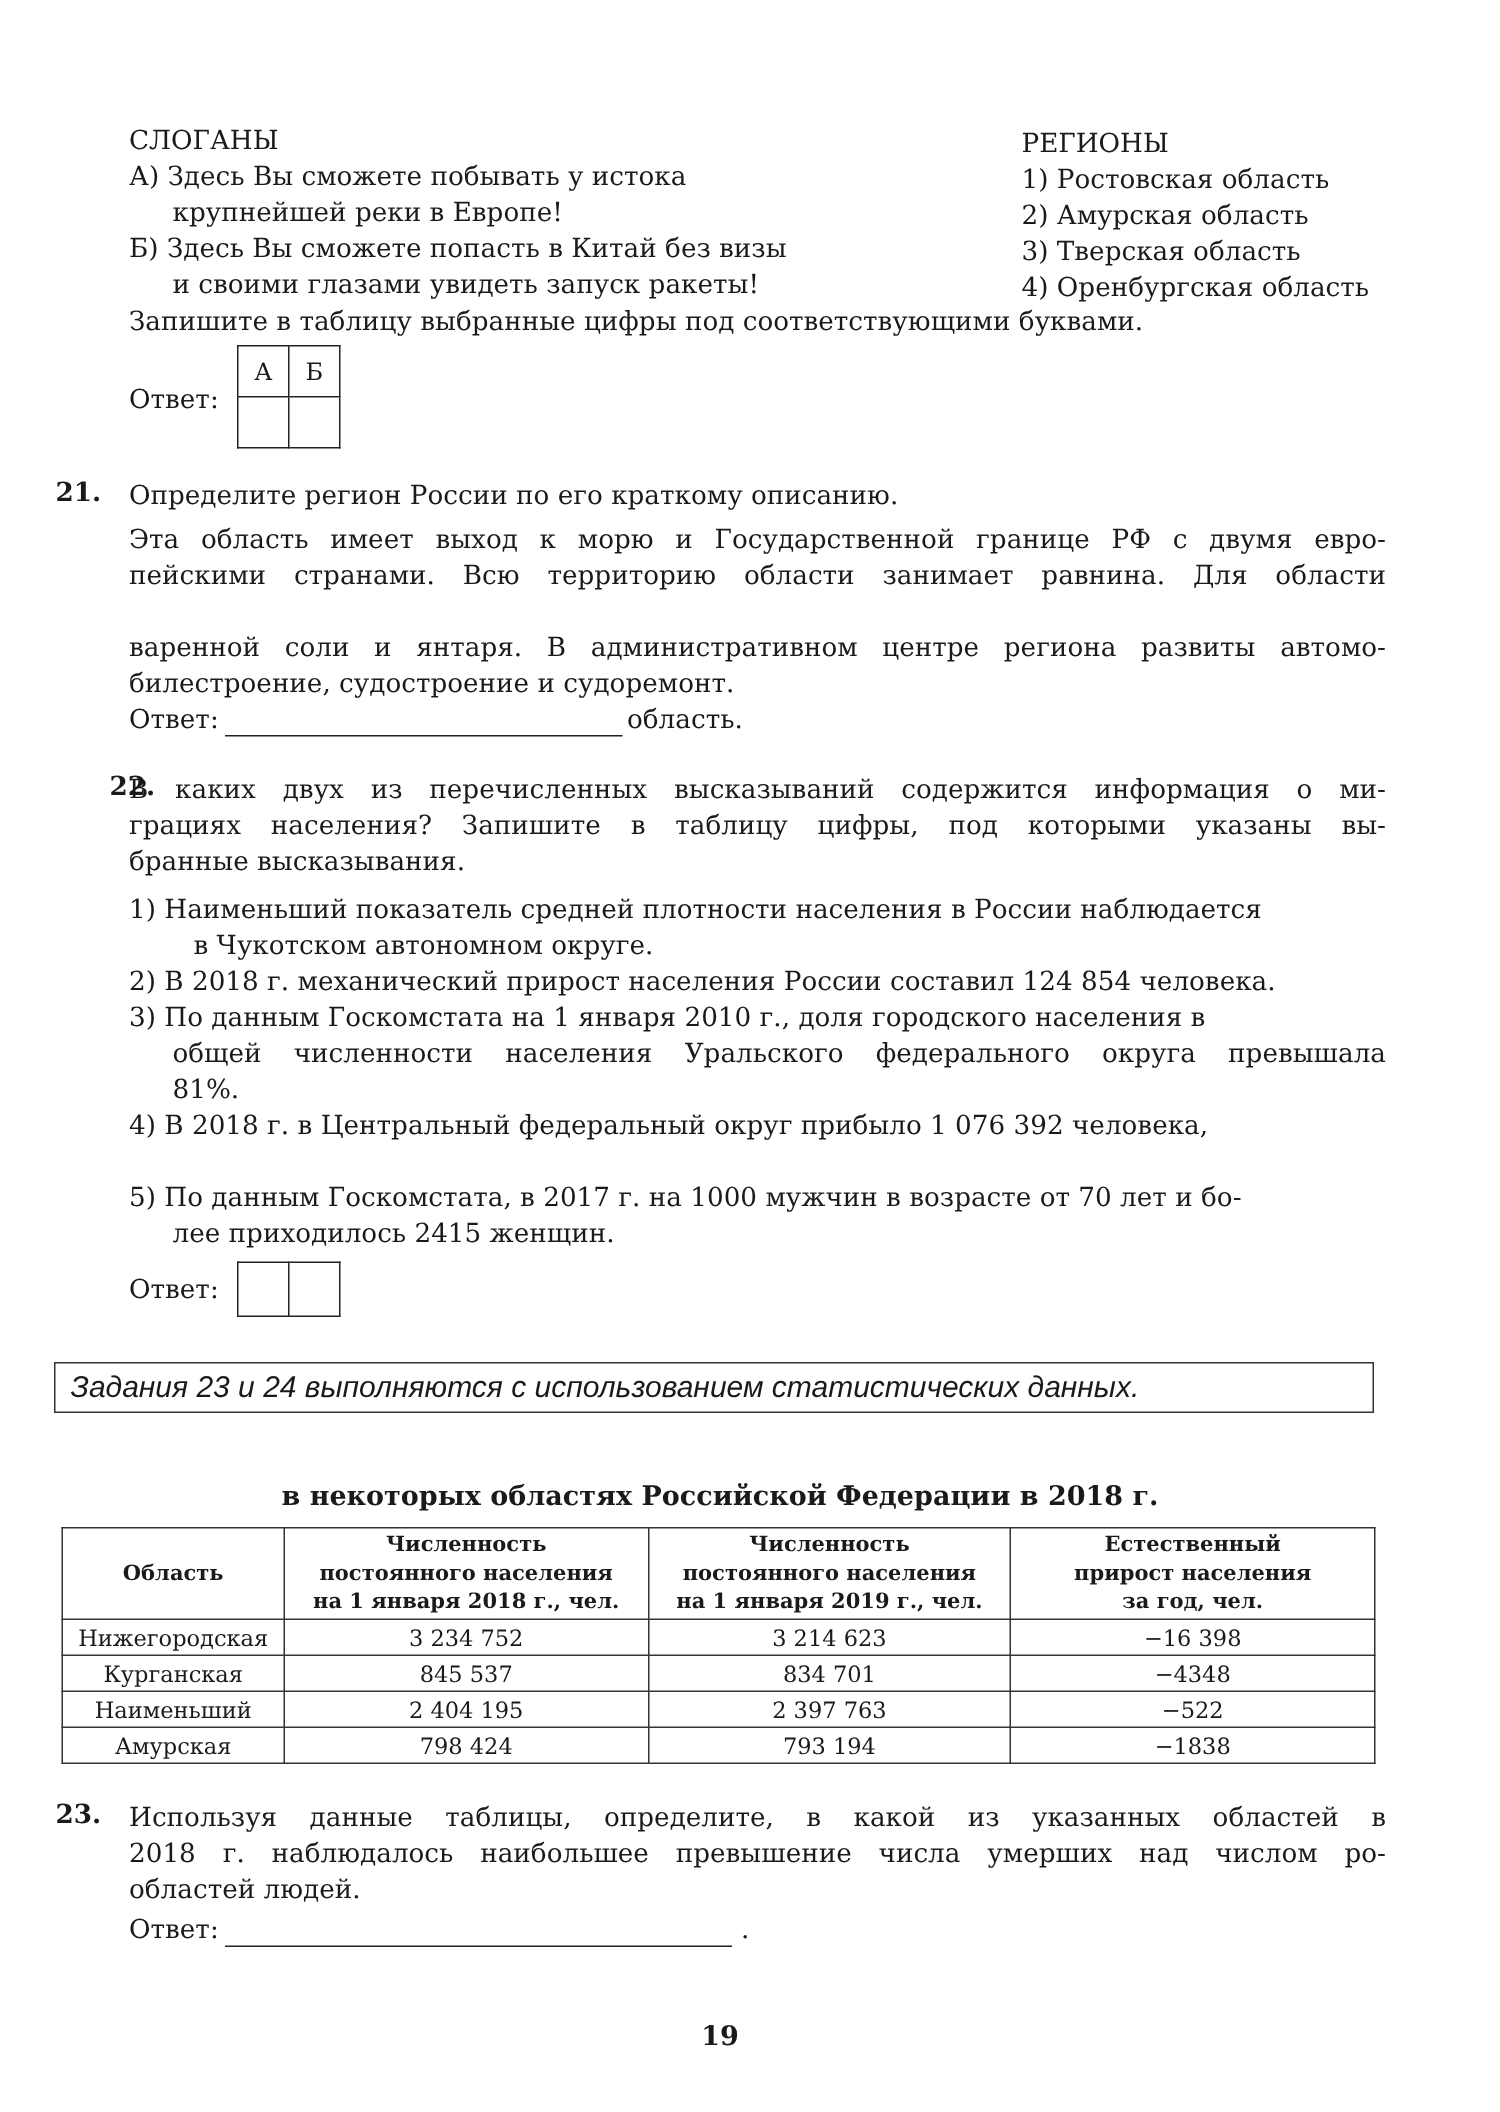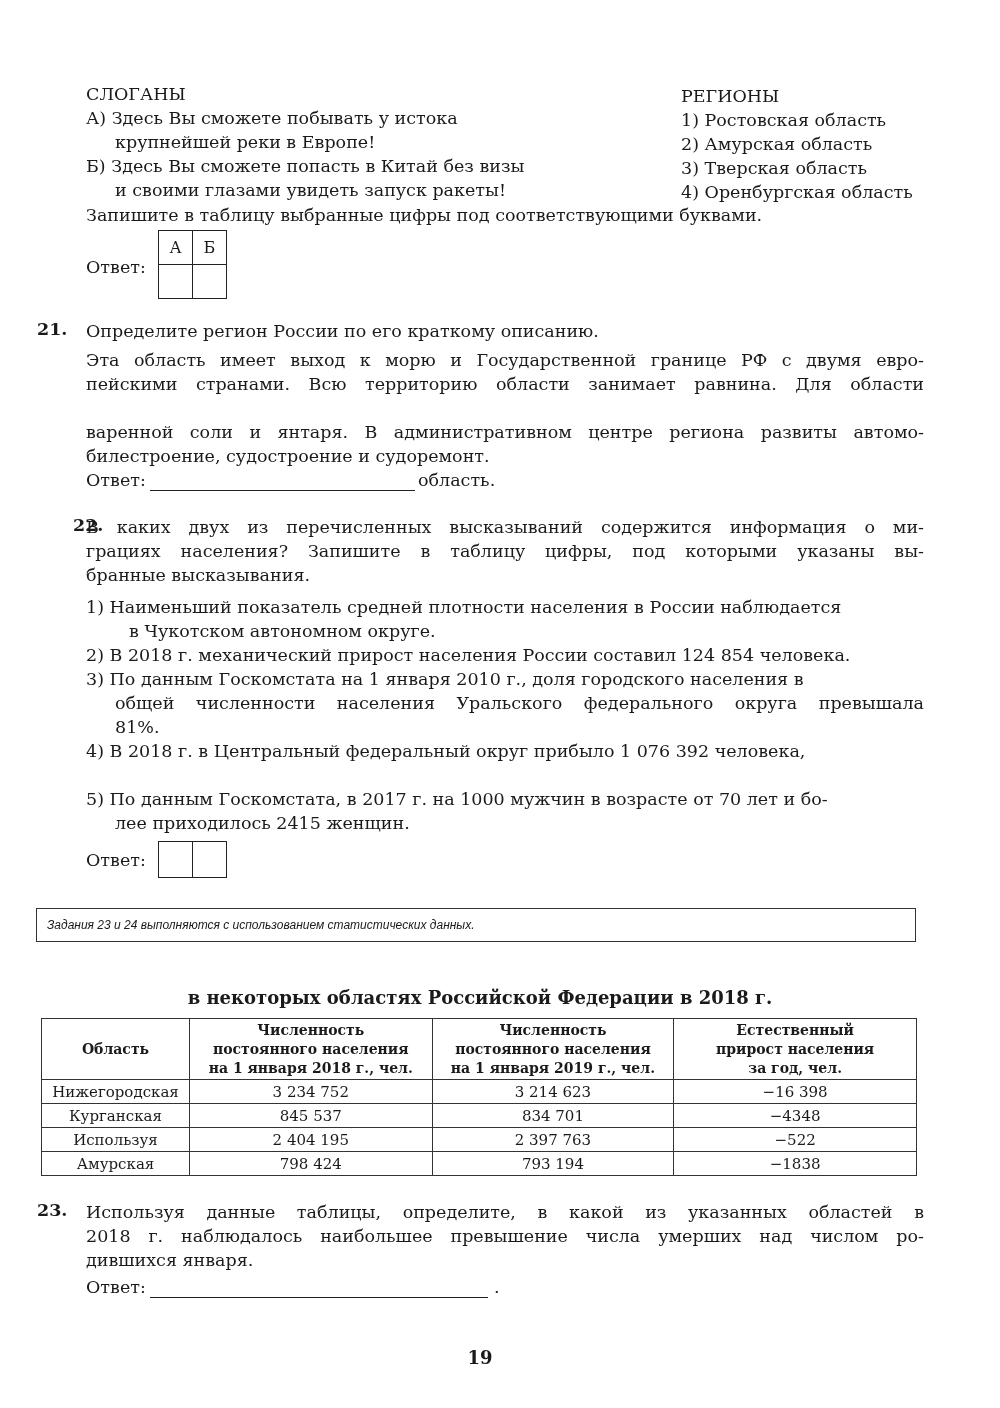--- a/index.html
+++ b/index.html
@@ -13,21 +13,21 @@
     .justify { text-align: justify; text-align-last: justify; }
     .qnum { position: absolute; font-weight: bold; }
     .ans-label { position: absolute; }
     .grid-table { position: absolute; border-collapse: collapse; }
     .grid-table td { border: 1.5px solid #222; width: 33px; height: 33px; padding: 0; text-align: center; vertical-align: middle; font-size: 16px; }
     .underline-blank { position: absolute; border-bottom: 1.3px solid #222; height: 20px; }
     .notice {
       position: absolute; left: 36px; top: 908px; width: 880px; height: 34px;
       border: 1.3px solid #333; box-sizing: border-box;
       font-family: "Liberation Sans", "DejaVu Sans", sans-serif; font-style: italic;
-      font-size: 12px; line-height: 32px; padding-left: 10px; color: #1a1a1a;
+      font-size: 20px; line-height: 32px; padding-left: 10px; color: #1a1a1a;
       transform-origin: left;
     }
     .tbl-title { position: absolute; left: 0; width: 960px; text-align: center; font-weight: bold; font-size: 18px; }
     table.data {
       position: absolute; left: 41px; top: 1018px; width: 876px;
       border-collapse: collapse; font-size: 15px;
     }
     table.data th, table.data td { border: 1.2px solid #333; text-align: center; padding: 0 4px; }
     table.data th { font-weight: bold; font-size: 14px; line-height: 19px; height: 60px; }
     table.data td { height: 23px; line-height: 22px; }
@@ -182,37 +182,37 @@
         <td>3 214 623</td>
         <td>−16 398</td>
       </tr>
       <tr>
         <td>Курганская</td>
         <td>845 537</td>
         <td>834 701</td>
         <td>−4348</td>
       </tr>
       <tr>
-        <td>Используя</td>
+        <td>Наименьший</td>
         <td>2 404 195</td>
         <td>2 397 763</td>
         <td>−522</td>
       </tr>
       <tr>
         <td>Амурская</td>
         <td>798 424</td>
         <td>793 194</td>
         <td>−1838</td>
       </tr>
     </tbody>
   </table>
 
   <div class="qnum" style="left:37px; top:1200px;">23.</div>
   <div class="line justify" style="left:86px; top:1200px; width:838px;">Используя данные таблицы, определите, в какой из указанных областей в</div>
   <div class="line justify" style="left:86px; top:1224px; width:838px;">2018 г. наблюдалось наибольшее превышение числа умерших над числом ро-</div>
-  <div class="line" style="left:86px; top:1248px;">дившихся января.</div>
+  <div class="line" style="left:86px; top:1248px;">областей людей.</div>
 
   <div class="ans-label" style="left:86px; top:1277px;">Ответ:</div>
   <div class="underline-blank" style="left:150px; top:1277px; width:338px;"></div>
   <div class="ans-label" style="left:494px; top:1277px;">.</div>
 
   <div class="page-num" style="top:1347px;">19</div>
 </div>
 
 </body></html>

